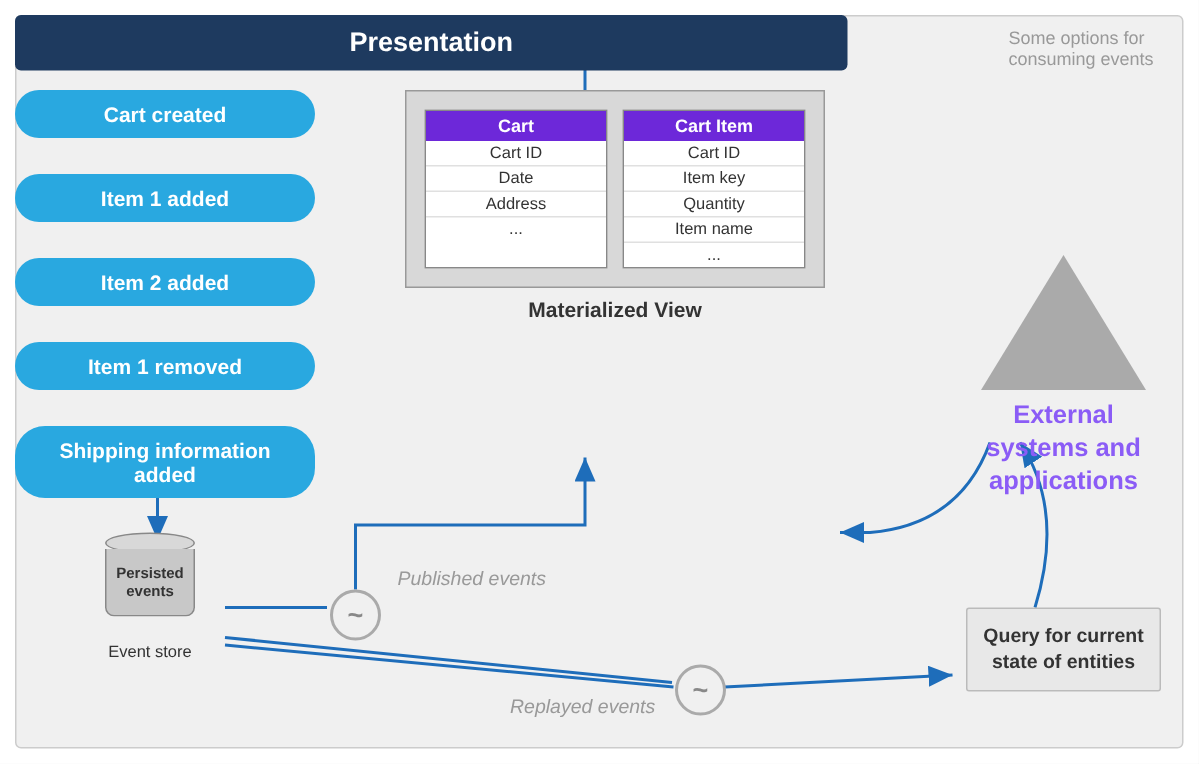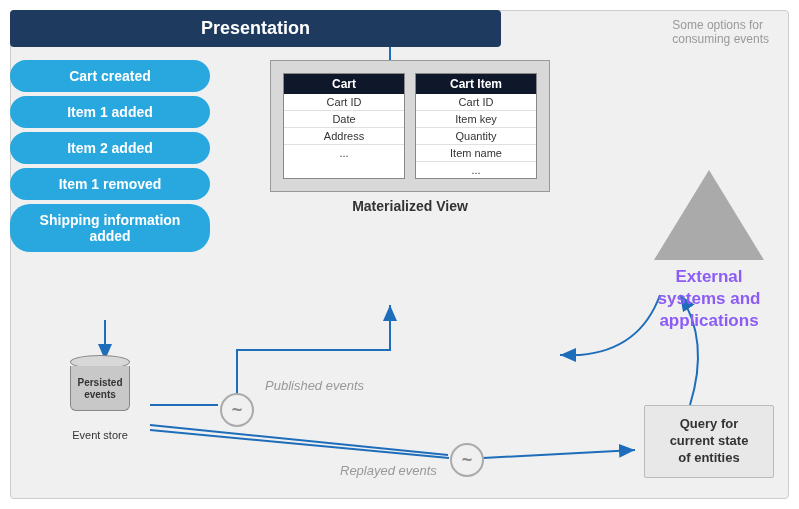--- a/index.html
+++ b/index.html
@@ -29,40 +29,40 @@
       background: #f0f0f0;
       border: 1px solid #ccc;
       border-radius: 4px;
     }
 
     
     .presentation-header {
       position: absolute;
       top: 10px;
       left: 10px;
-      width: 491px;
+      width: 555px;
       background: #1e3a5f;
       border-radius: 4px;
       padding: 8px 16px;
       color: #fff;
       font-size: 18px;
       font-weight: bold;
       text-align: center;
       z-index: 10;
     }
 
     
     .events-column {
       position: absolute;
       top: 60px;
       left: 10px;
       width: 200px;
       display: flex;
       flex-direction: column;
-      gap: 4px;
+      gap: 24px;
       z-index: 10;
     }
 
     .event-pill {
       background: #29a8e0;
       color: #fff;
       border-radius: 20px;
       padding: 8px 14px;
       font-size: 14px;
       font-weight: bold;
@@ -206,21 +206,21 @@
       color: #333;
     }
 
     .table-box {
       background: #fff;
       border: 1.5px solid #888;
       flex: 1;
     }
 
     .table-header {
-      background: #0f172a;
+      background: #6d28d9;
       color: #fff;
       text-align: center;
       font-size: 12px;
       font-weight: bold;
       padding: 3px 6px;
     }
 
     .table-row-item {
       font-size: 11px;
       text-align: center;
@@ -274,21 +274,21 @@
 
     
     .query-box {
       position: absolute;
       top: 405px;
       right: 25px;
       width: 130px;
       background: #e8e8e8;
       border: 1.5px solid #bbb;
       border-radius: 2px;
-      padding: 10px 24px;
+      padding: 10px 0;
       font-size: 13px;
       font-weight: bold;
       color: #333;
       text-align: center;
       line-height: 1.3;
       z-index: 10;
     }
 
     
     .arrows-svg {

